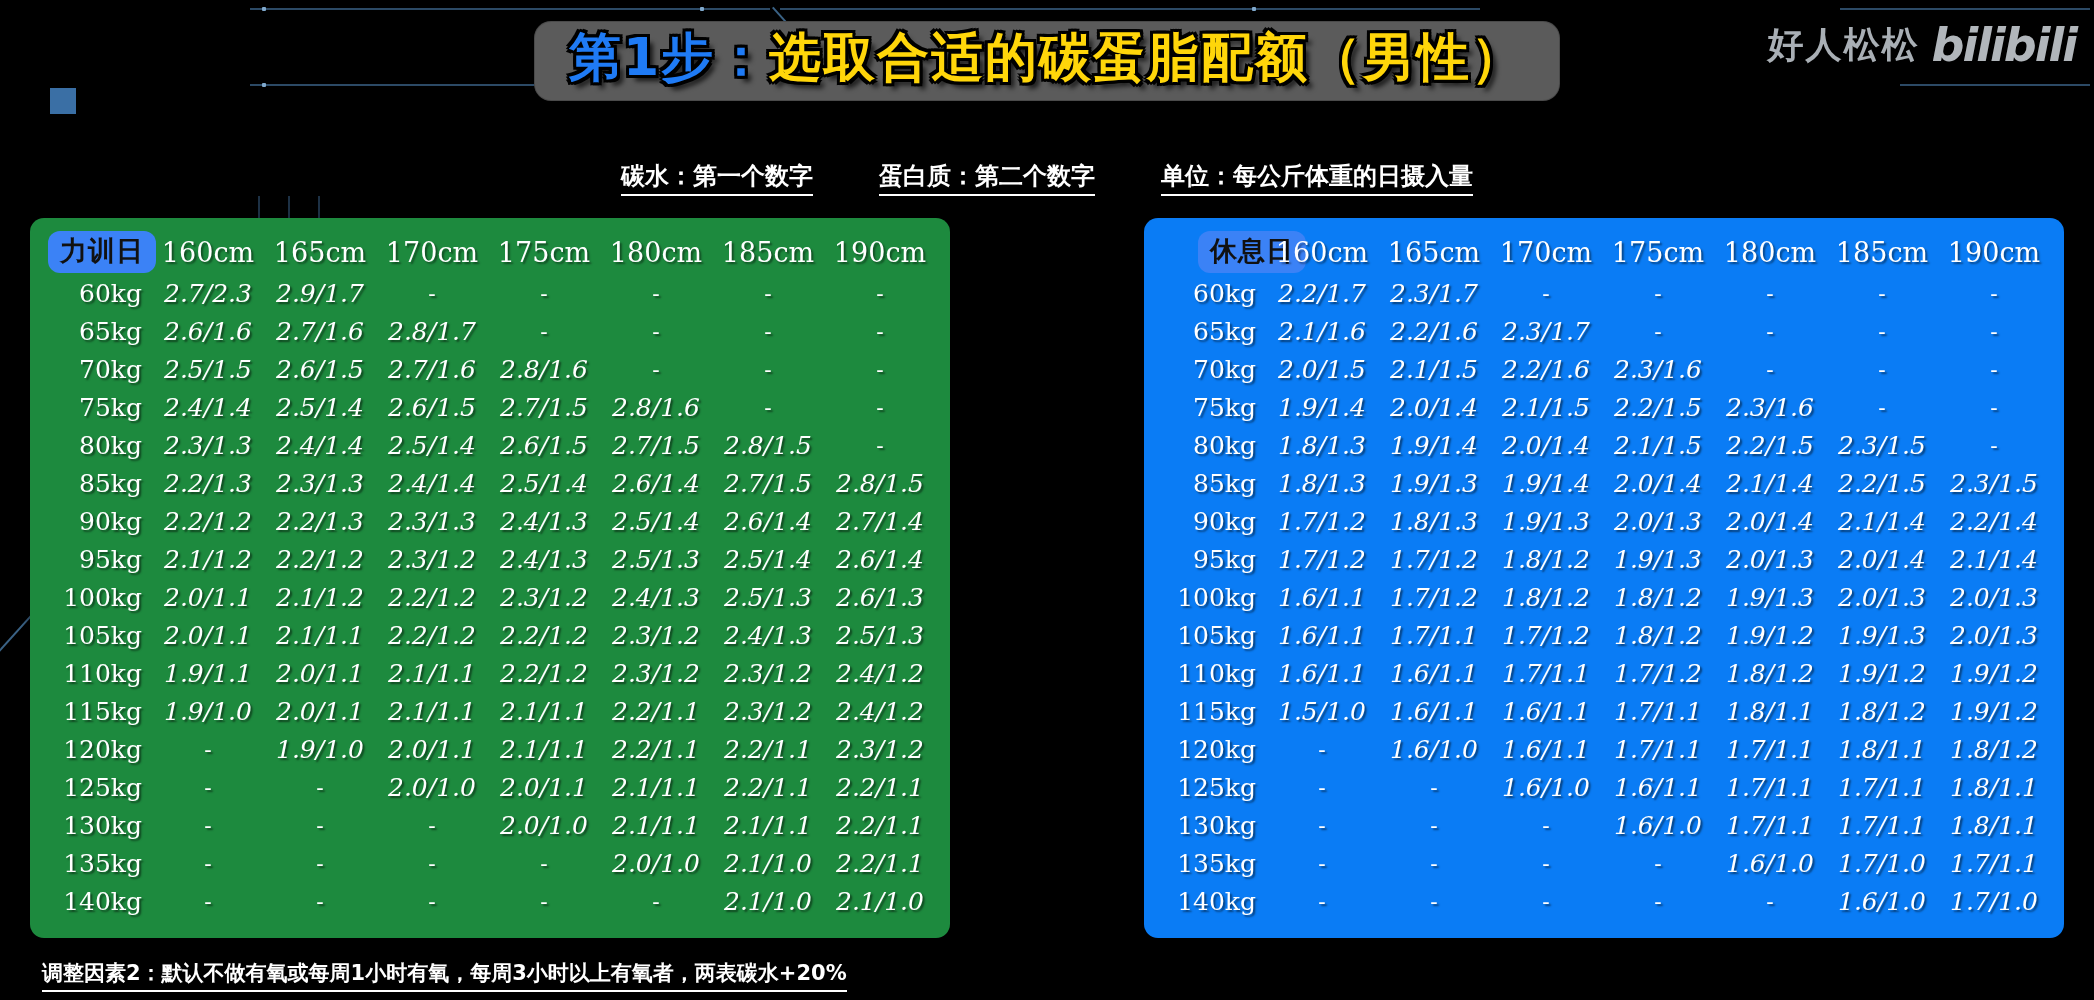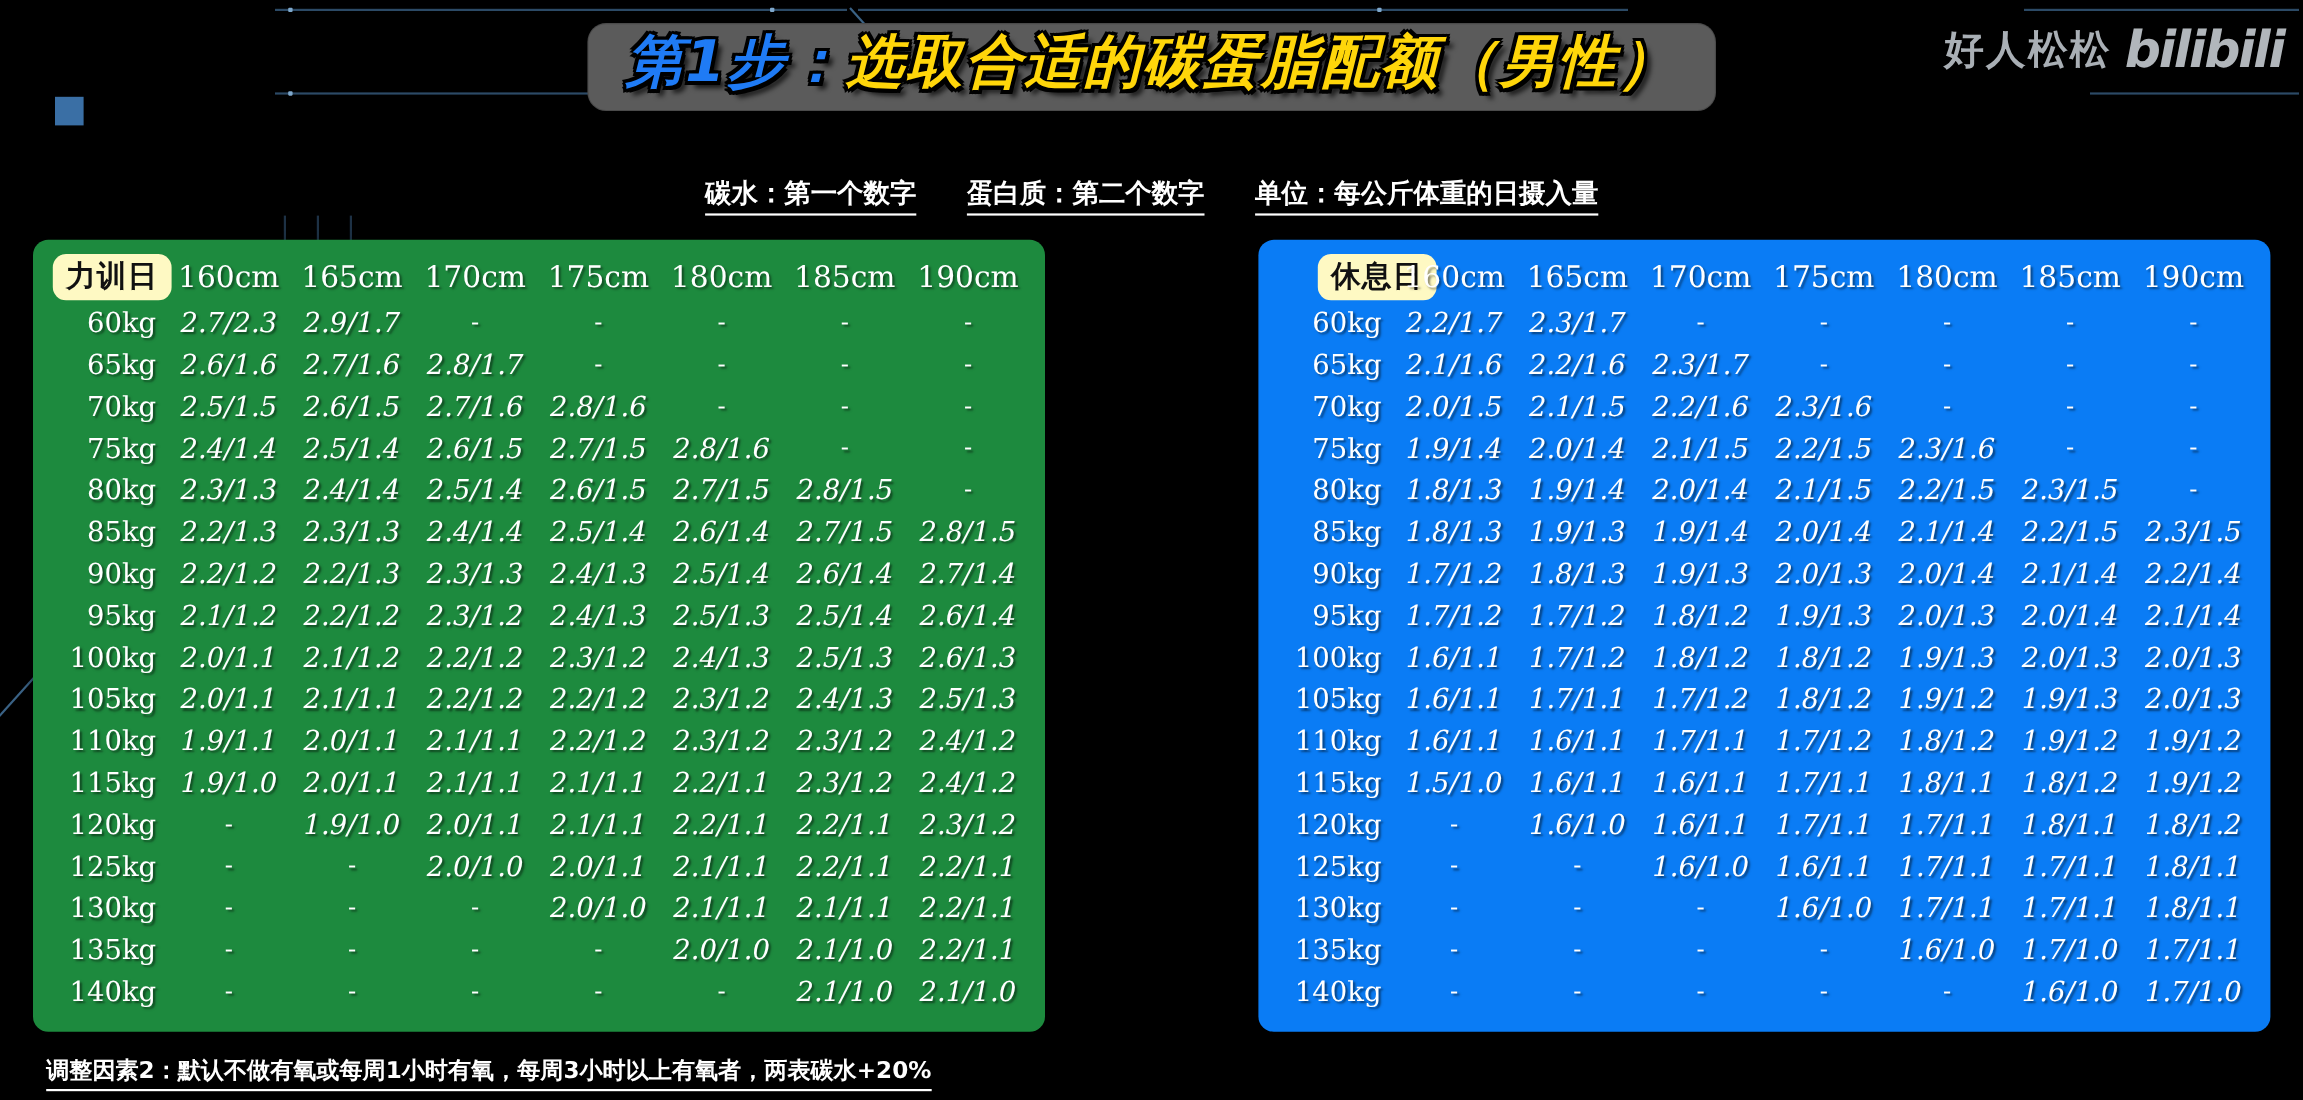--- a/index.html
+++ b/index.html
@@ -36,29 +36,28 @@
     box-shadow:0 0 0 1px #4a4a4a;
   }
   .title-badge span{
     font-family:"DejaVu Sans","Liberation Sans",sans-serif;
     font-size:52px;font-weight:bold;letter-spacing:2px;
     line-height:1.15;
     text-shadow:
       -3px -3px 0 #000, 3px -3px 0 #000, -3px 3px 0 #000, 3px 3px 0 #000,
       0 -3px 0 #000, 0 3px 0 #000, -3px 0 0 #000, 3px 0 0 #000,
       6px 6px 5px rgba(0,0,0,.75);
-    font-style: italic;
   }
   .t-blue{color:#1f7bf5;}
   .t-yellow{color:#ffd60a;}
 
   
   .legend{
     position:absolute;top:160px;left:0;right:0;
-    display:flex;justify-content:center;gap:46px;z-index:5;
+    display:flex;justify-content:center;gap:66px;z-index:5;
   }
   .legend .item{
     color:#fff;font-size:24px;font-weight:bold;
     border-bottom:2px solid #fff;padding-bottom:2px;
     white-space:nowrap;
     font-family:"DejaVu Sans","Liberation Sans",sans-serif;
   }
 
   
   .tables{position:absolute;top:218px;left:0;right:0;z-index:5;
@@ -84,21 +83,21 @@
     vertical-align:middle;
   }
   thead th{
     font-size:27px;font-weight:normal;
     height:44px;
     text-shadow:2px 2px 2px rgba(0,0,0,.45);
   }
   thead th.corner{text-align:left;padding-left:4px;}
   .corner-badge{
     display:inline-block;
-    background:#fef9c3;
+    background:#3b82f6;
     border-radius:12px;
     padding:2px 12px 4px 12px;
     font-family:"DejaVu Sans","Liberation Sans",sans-serif;
     font-size:27px;font-weight:bold;
     letter-spacing:1px;
     text-shadow:none;
   }
   .panel.green .corner-badge{color:#111;}
   .panel.blue  .corner-badge{color:#111;margin-left:36px;}
   tbody th{

